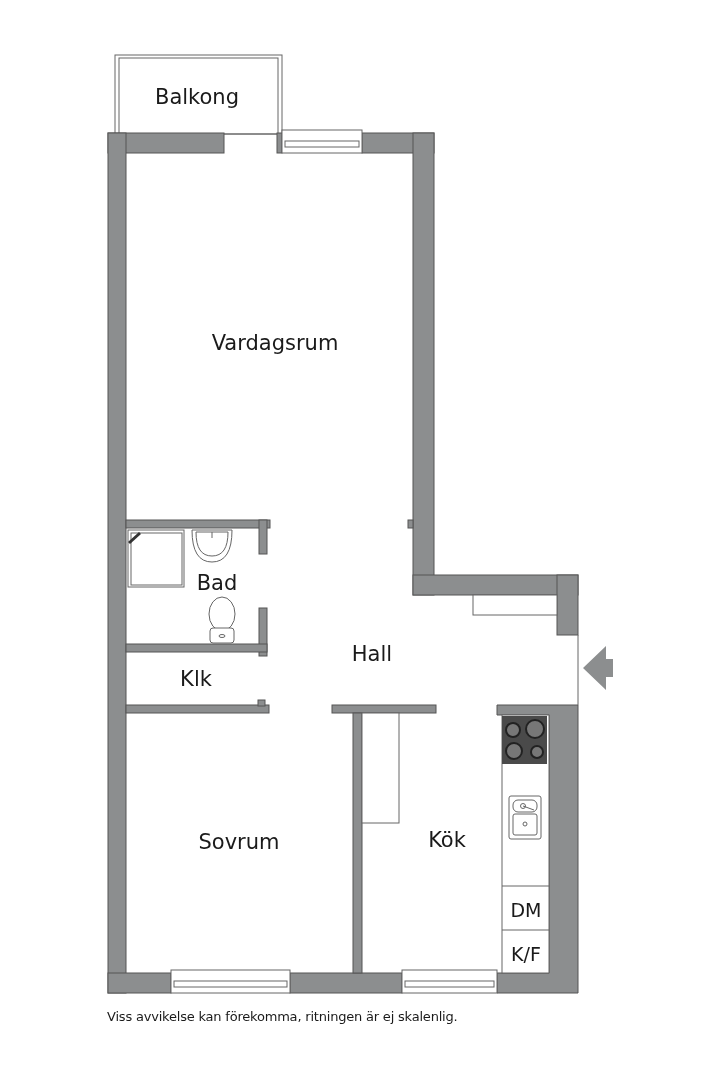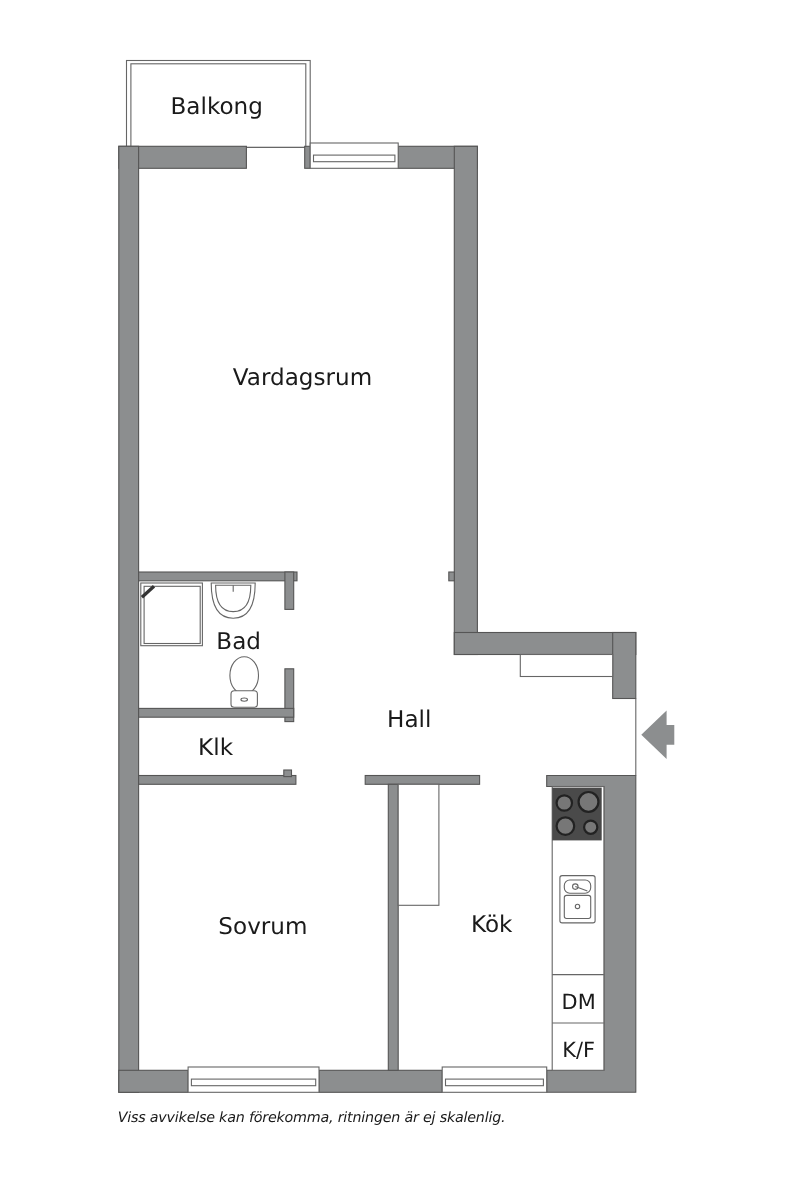--- a/index.html
+++ b/index.html
@@ -1,21 +1,21 @@
 <!DOCTYPE html>
 <html><head>
 <meta charset="utf-8">
 <style>
   html, body { margin: 0; padding: 0; background: #ffffff; }
   body { width: 720px; height: 1080px; position: relative; overflow: hidden; font-family: "DejaVu Sans", sans-serif; }
   svg { position: absolute; left: 0; top: 0; }
   .label { font-family: "DejaVu Sans", sans-serif; fill: #1a1a1a; }
   .room-label { font-size: 21px; }
   .small-label { font-size: 19px; }
-  .footer { position: absolute; left: 107px; top: 1009px; font-size: 13px; color: #1a1a1a; font-family: "DejaVu Sans", sans-serif; letter-spacing: -0.2px; font-style: italic; }
+  .footer { position: absolute; left: 107px; top: 1009px; font-size: 13px; color: #1a1a1a; font-family: "DejaVu Sans", sans-serif; letter-spacing: -0.2px; }
 </style>
 </head>
 <body>
 
 <svg width="720" height="1080" viewBox="0 0 720 1080">
 
   <g>
     <rect x="115" y="55" width="167" height="79" fill="none" stroke="#666" stroke-width="1"></rect>
     <rect x="119" y="58" width="159" height="76" fill="none" stroke="#666" stroke-width="1"></rect>
   </g>

